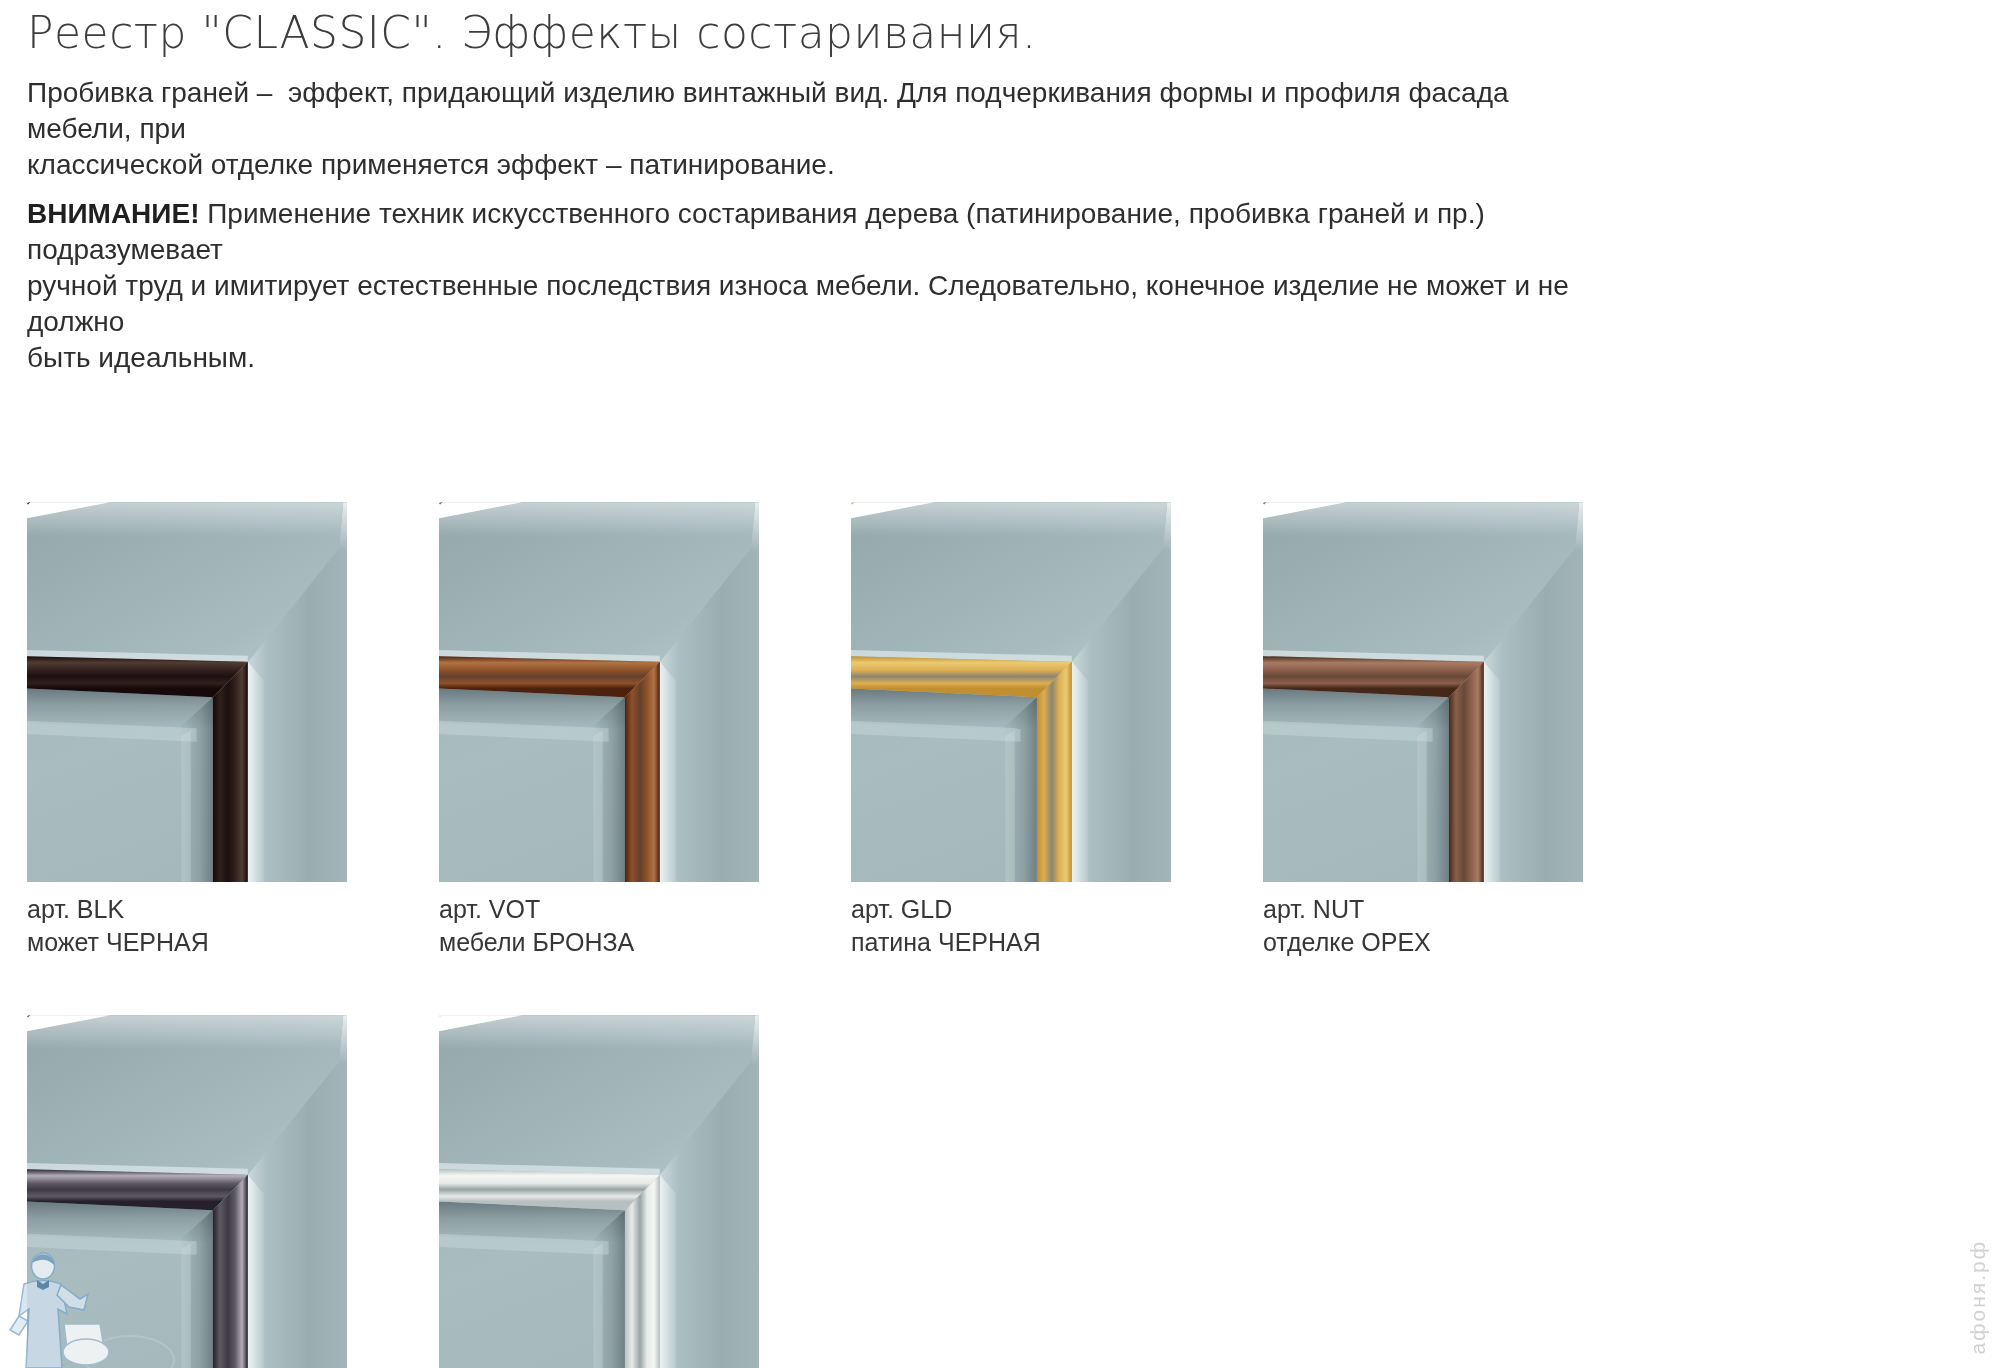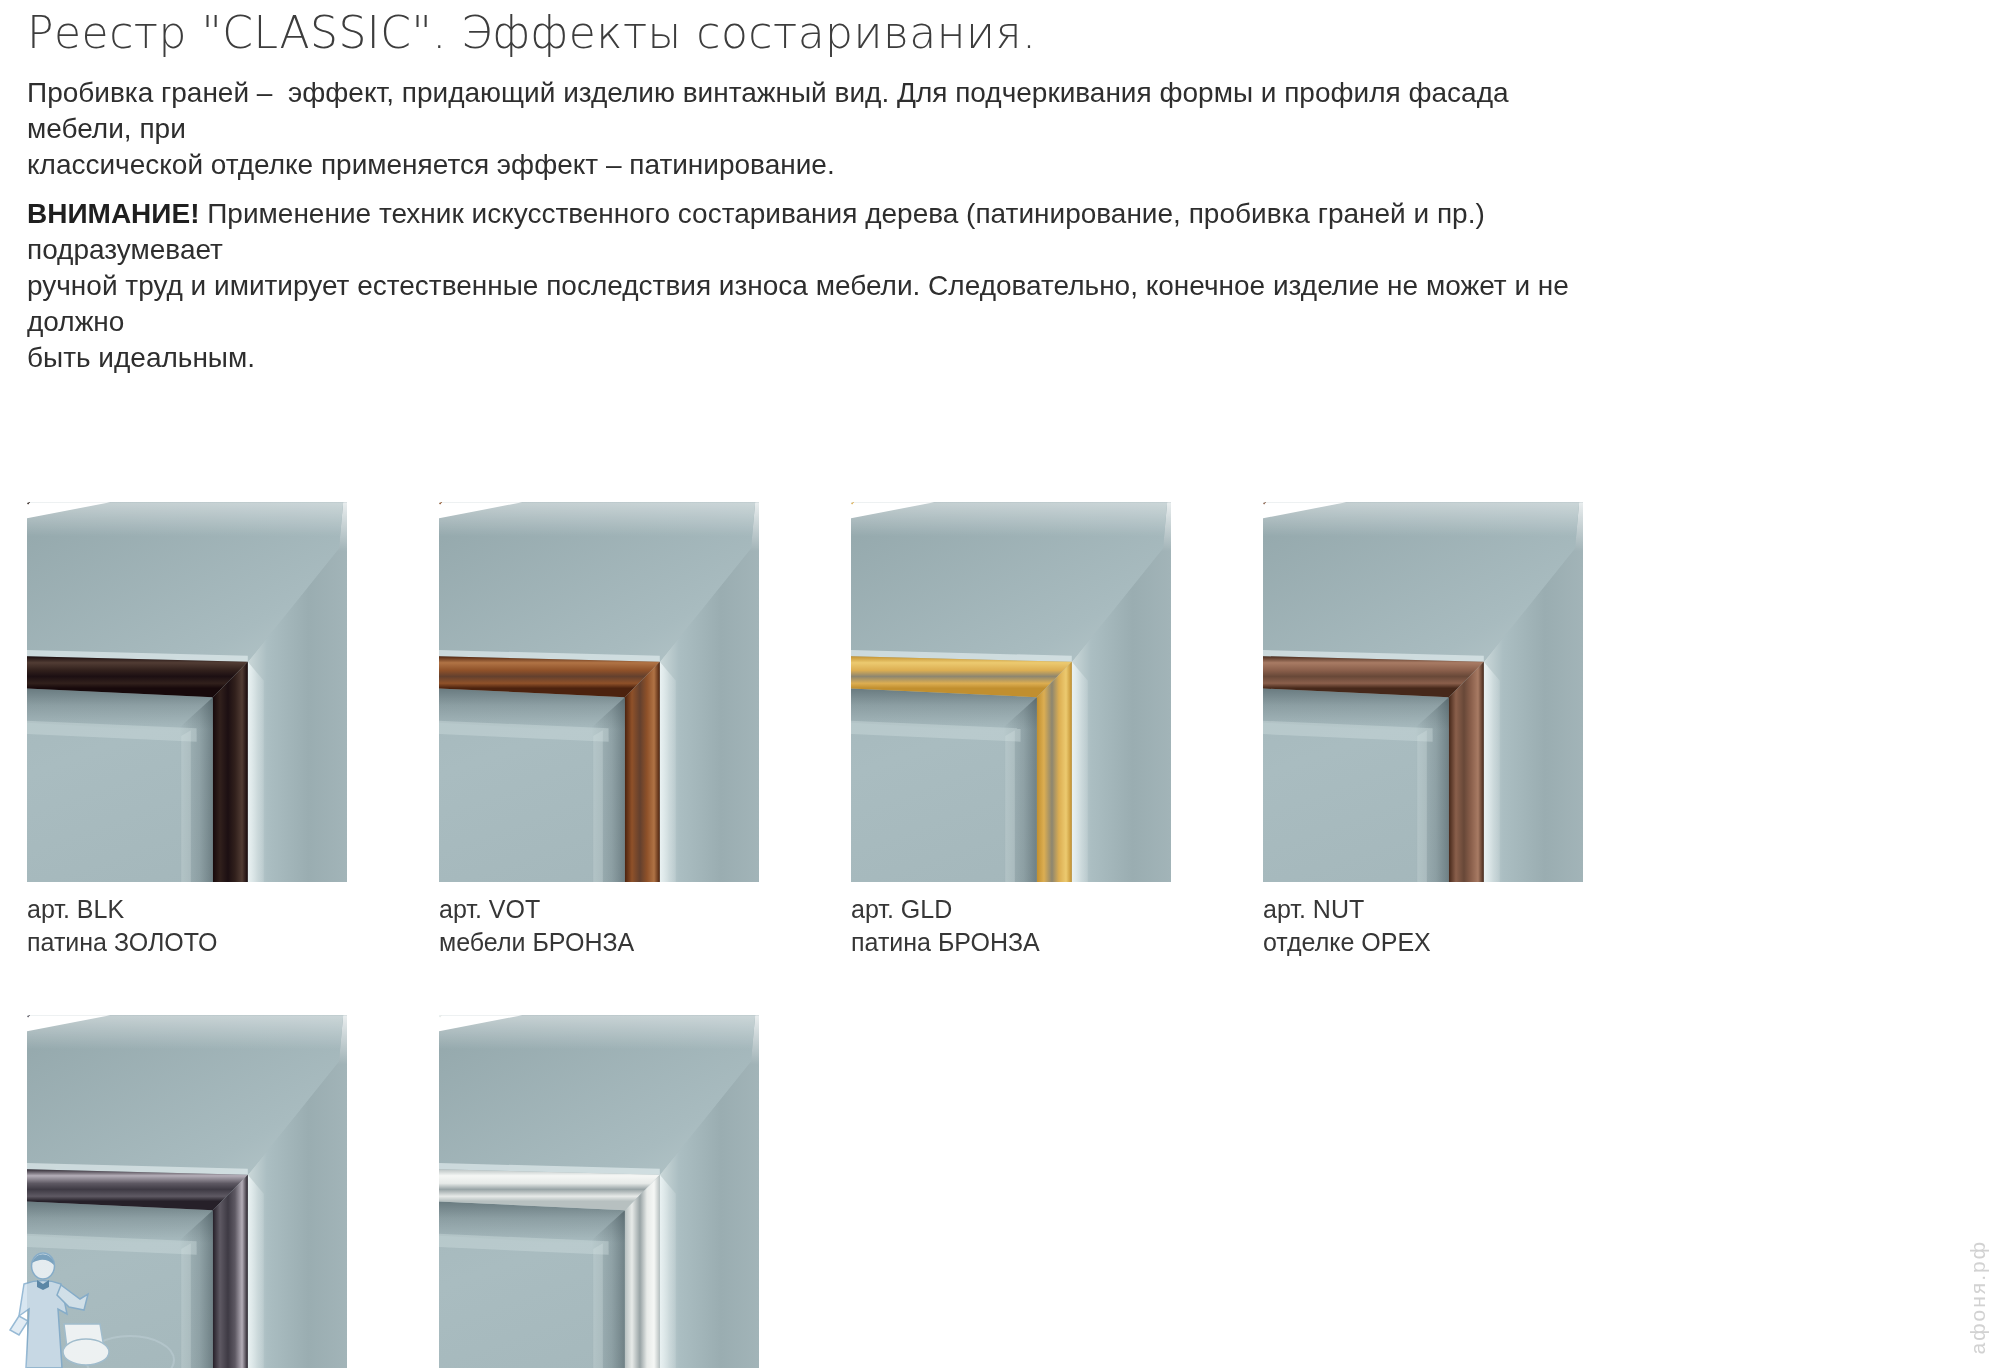--- a/index.html
+++ b/index.html
@@ -140,21 +140,21 @@
         <div class="band-h"></div>
         <div class="band-v"></div>
         <div class="line miter-seam"></div>
         <div class="line edge-line"></div>
         <div class="line edge-line-hi"></div>
         <div class="line top-line"></div>
         <div class="line top-line-hi"></div>
       </div>
       <figcaption>
         <div>арт. BLK</div>
-        <div>патина ЗОЛОТО</div>
+        <div>может ЧЕРНАЯ</div>
       </figcaption>
     </figure>
 
     <figure class="sample" style="--edge: #4c220e; --main: #8f5129; --mid: #63402e; --bright: #b07345;">
       <div class="art">
         <div class="face-right"></div>
         <div class="face-top"></div>
         <div class="wedge"></div>
         <div class="shadow-h"></div>
         <div class="shadow-v"></div>
@@ -190,21 +190,21 @@
         <div class="band-h"></div>
         <div class="band-v"></div>
         <div class="line miter-seam"></div>
         <div class="line edge-line"></div>
         <div class="line edge-line-hi"></div>
         <div class="line top-line"></div>
         <div class="line top-line-hi"></div>
       </div>
       <figcaption>
         <div>арт. GLD</div>
-        <div>патина БРОНЗА</div>
+        <div>патина ЧЕРНАЯ</div>
       </figcaption>
     </figure>
 
     <figure class="sample" style="--edge: #46281a; --main: #8a5f4b; --mid: #684838; --bright: #a87b64;">
       <div class="art">
         <div class="face-right"></div>
         <div class="face-top"></div>
         <div class="wedge"></div>
         <div class="shadow-h"></div>
         <div class="shadow-v"></div>

